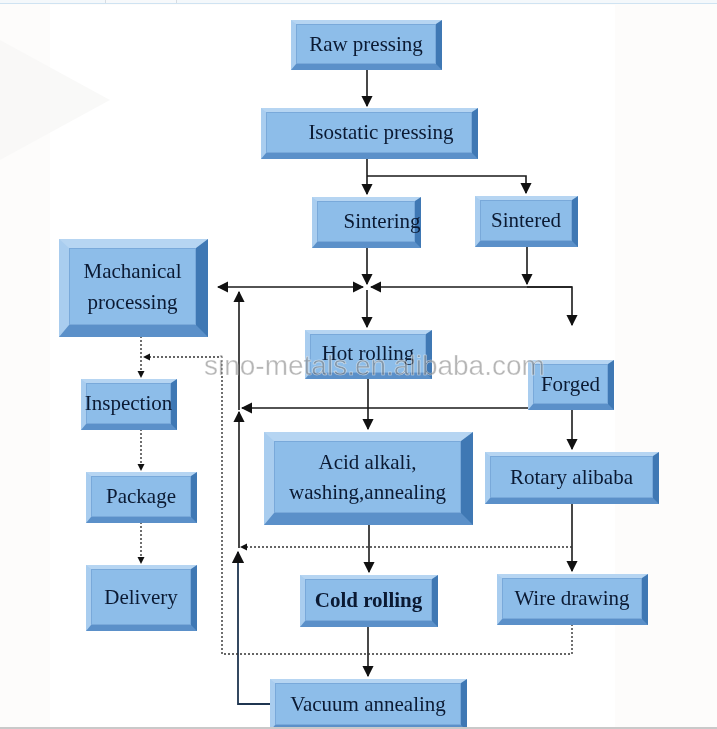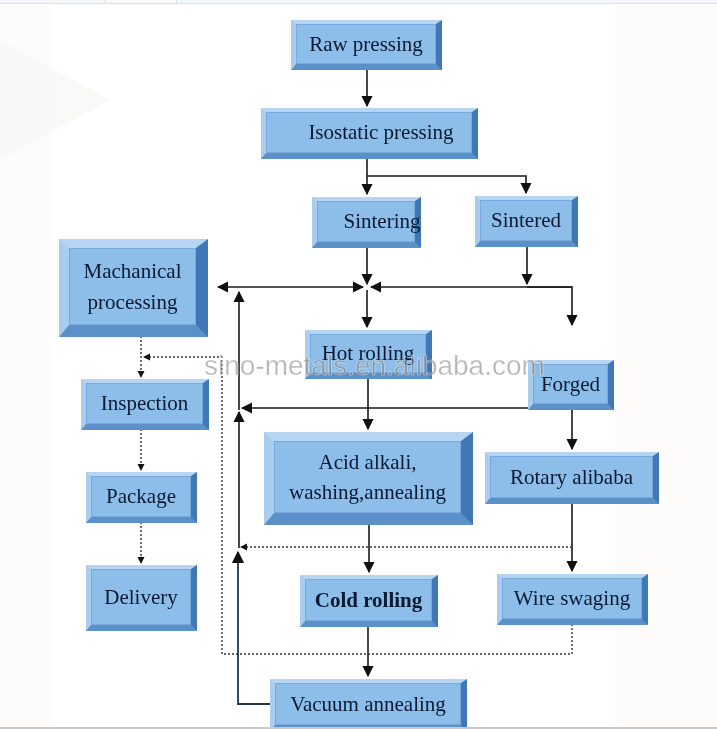--- a/index.html
+++ b/index.html
@@ -133,40 +133,40 @@
 <div class="node big" style="left:59px;top:239px;width:149px;height:98px;justify-content:center;">
     <span>Machanical
 processing</span>
   </div>
 <div class="node" style="left:305px;top:330px;width:127px;height:49px;">
     <span>Hot rolling</span>
   </div>
 <div class="node" style="left:528px;top:328px;width:86px;height:50px;margin-top:32px;">
     <span>Forged</span>
   </div>
-<div class="node" style="left:81px;top:379px;width:128px;height:51px;">
+<div class="node" style="left:81px;top:379px;width:96px;height:51px;">
     <span>Inspection</span>
   </div>
 <div class="node big" style="left:264px;top:432px;width:209px;height:93px;">
     <span>Acid alkali,
 washing,annealing</span>
   </div>
 <div class="node" style="left:485px;top:452px;width:174px;height:52px;">
     <span>Rotary alibaba</span>
   </div>
 <div class="node" style="left:86px;top:472px;width:111px;height:51px;">
     <span>Package</span>
   </div>
 <div class="node" style="left:86px;top:565px;width:111px;height:66px;">
     <span>Delivery</span>
   </div>
 <div class="node" style="left:300px;top:575px;width:138px;height:52px;font-weight:bold;">
     <span>Cold rolling</span>
   </div>
 <div class="node" style="left:497px;top:574px;width:151px;height:51px;">
-    <span>Wire swaging</span>
+    <span>Wire drawing</span>
   </div>
 <div class="node" style="left:270px;top:679px;width:197px;height:52px;">
     <span>Vacuum annealing</span>
   </div>
 
 <div class="watermark">sino-metals.en.alibaba.com</div>
 <div class="bottomline"></div>
 
 </body></html>

